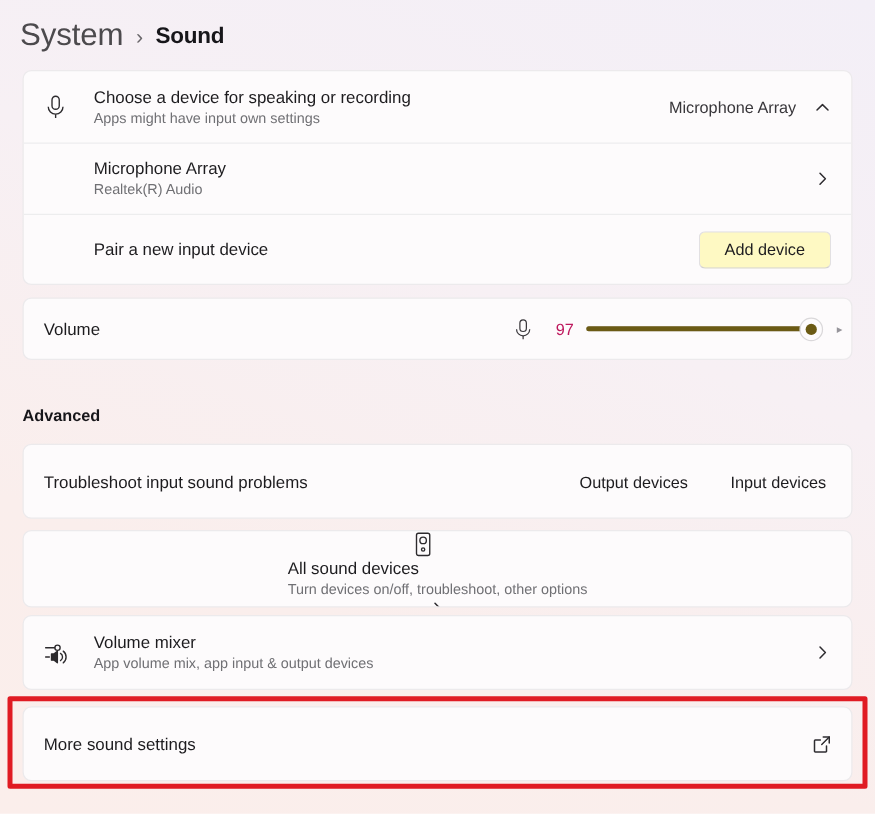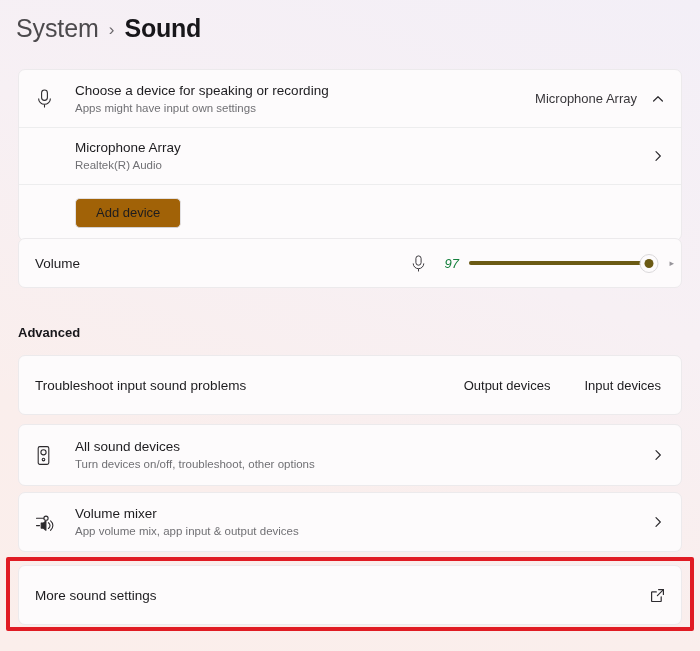--- a/index.html
+++ b/index.html
@@ -36,21 +36,21 @@
     font-size: 25px;
     color: #4c4a4d;
     letter-spacing: -0.1px;
   }
   .crumb-sep {
     font-size: 17px;
     color: #6a676b;
     padding-top: 3px;
   }
   .crumb-current {
-    font-size: 25px;
+    font-size: 18px;
     font-weight: 700;
     color: #17161a;
     letter-spacing: -0.2px;
   }
 
   
   .card {
     position: absolute;
     left: 18px;
     width: 664px;
@@ -115,36 +115,35 @@
     display: inline-flex;
     align-items: center;
     justify-content: center;
   }
 
   
   .btn {
     font-family: "Liberation Sans", sans-serif;
     font-size: 13px;
     color: #1d1c1f;
-    background: #a16207;
+    background: #fef9c3;
     border: 1px solid #e2e0e2;
     border-bottom-color: #d3d1d3;
     border-radius: 5px;
     padding: 6px 20px;
     line-height: 16px;
     cursor: default;
   }
 
   
   .vol-num {
     font-size: 13px;
-    color: #15803d;
+    color: #be185d;
     width: 22px;
     text-align: right;
-    font-style: italic;
   }
   .slider {
     position: relative;
     width: 196px;
     height: 20px;
     display: flex;
     align-items: center;
   }
   .slider-track {
     position: absolute;
@@ -216,21 +215,21 @@
 <body>
 
 <div class="page">
 
   <div class="breadcrumb">
     <span class="crumb-parent">System</span>
     <span class="crumb-sep">›</span>
     <span class="crumb-current">Sound</span>
   </div>
 
-  <div class="card" style="top:69px;">
+  <div class="card" style="top:56px;">
 
     <div class="row" style="height:57px;">
       <div class="row-icon">
         <svg width="19" height="21" viewBox="0 0 19 21" fill="none" stroke="#2c2a2d" stroke-width="1.1">
           <rect x="6.6" y="2" width="5.8" height="10.4" rx="2.9"></rect>
           <path d="M3.6 10.4a5.9 5.9 0 0 0 11.8 0"></path>
           <path d="M9.5 16.4v3"></path>
         </svg>
       </div>
       <div class="row-text">
@@ -257,20 +256,23 @@
         <span class="chev">
           <svg width="14" height="14" viewBox="0 0 14 14" fill="none" stroke="#2e2c30" stroke-width="1.2" stroke-linecap="round" stroke-linejoin="round">
             <path d="M5 2.6L9.3 7 5 11.4"></path>
           </svg>
         </span>
       </div>
     </div>
 
     <div class="row" style="height:56px;">
       <div class="row-indent"></div>
+      <div class="row-text">
+        <div class="row-title">Pair a new input device</div>
+      </div>
       <div class="row-right">
         <button class="btn">Add device</button>
       </div>
     </div>
   </div>
 
   <div class="card" style="top:238px;">
     <div class="row" style="height:48px;">
       <div class="row-text">
         <div class="row-title">Volume</div>
@@ -304,21 +306,21 @@
         <div class="row-title">Troubleshoot input sound problems</div>
       </div>
       <div class="row-right" style="gap:34px; padding-right:4px;">
         <span class="link-text">Output devices</span>
         <span class="link-text">Input devices</span>
       </div>
     </div>
   </div>
 
   <div class="card" style="top:424px;">
-    <div class="row" style="height:60px;">
+    <div class="row" style="height:60px;flex-direction:column;">
       <div class="row-icon">
         <svg width="17" height="21" viewBox="0 0 17 21" fill="none" stroke="#2c2a2d" stroke-width="1.1">
           <rect x="3.2" y="1.6" width="10.6" height="17.8" rx="1.6"></rect>
           <circle cx="8.5" cy="7.3" r="2.6"></circle>
           <circle cx="8.5" cy="14.6" r="1.3"></circle>
         </svg>
       </div>
       <div class="row-text">
         <div class="row-title">All sound devices</div>
         <div class="row-sub">Turn devices on/off, troubleshoot, other options</div>

